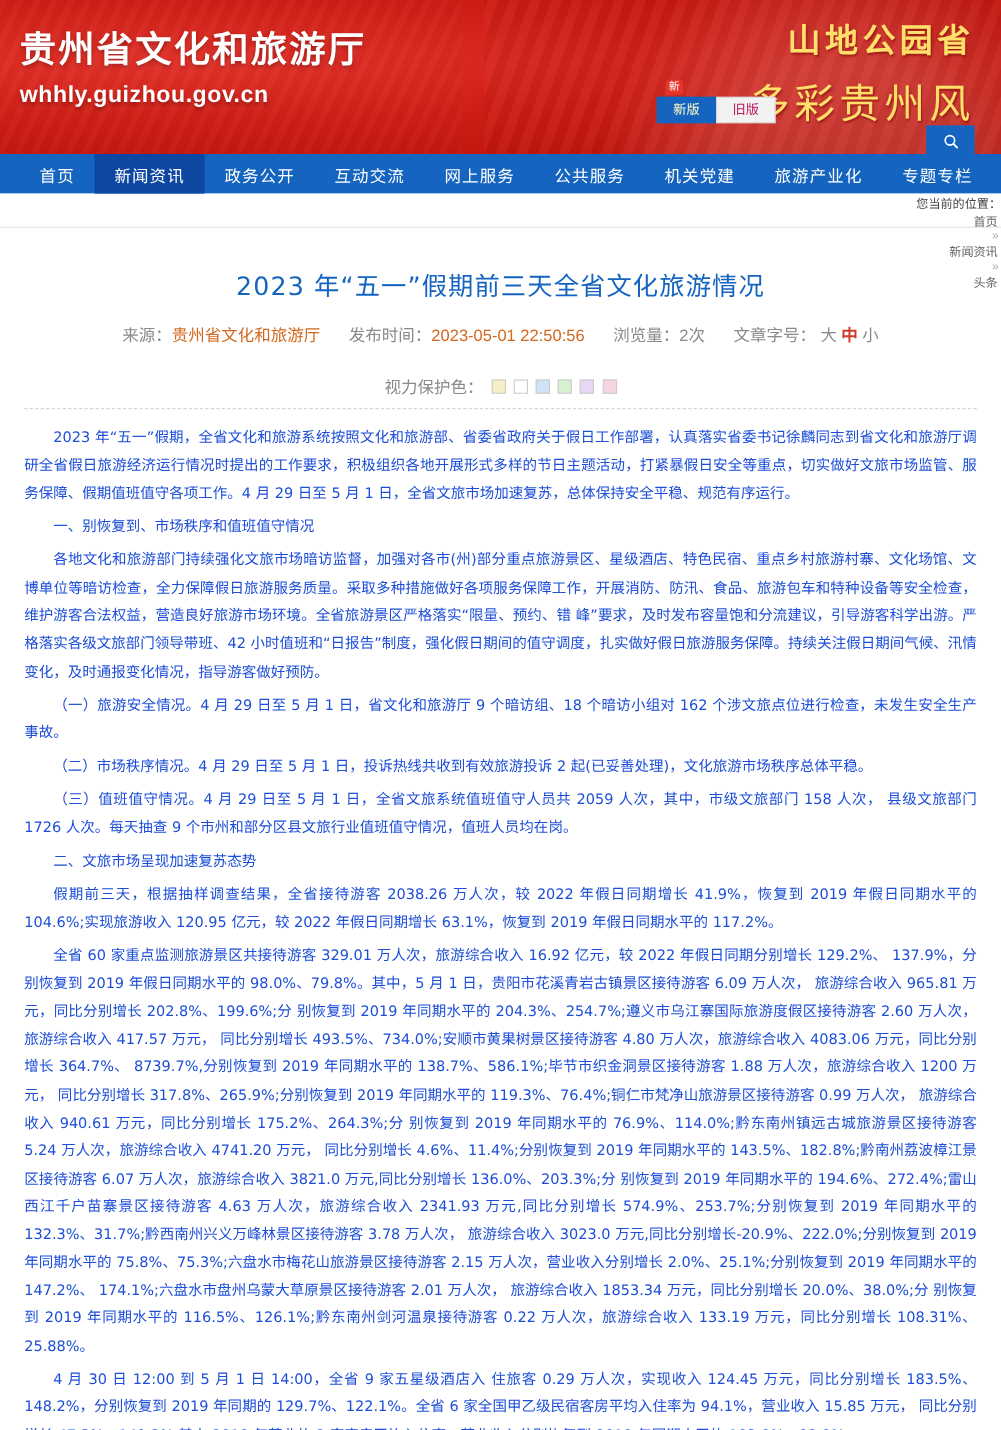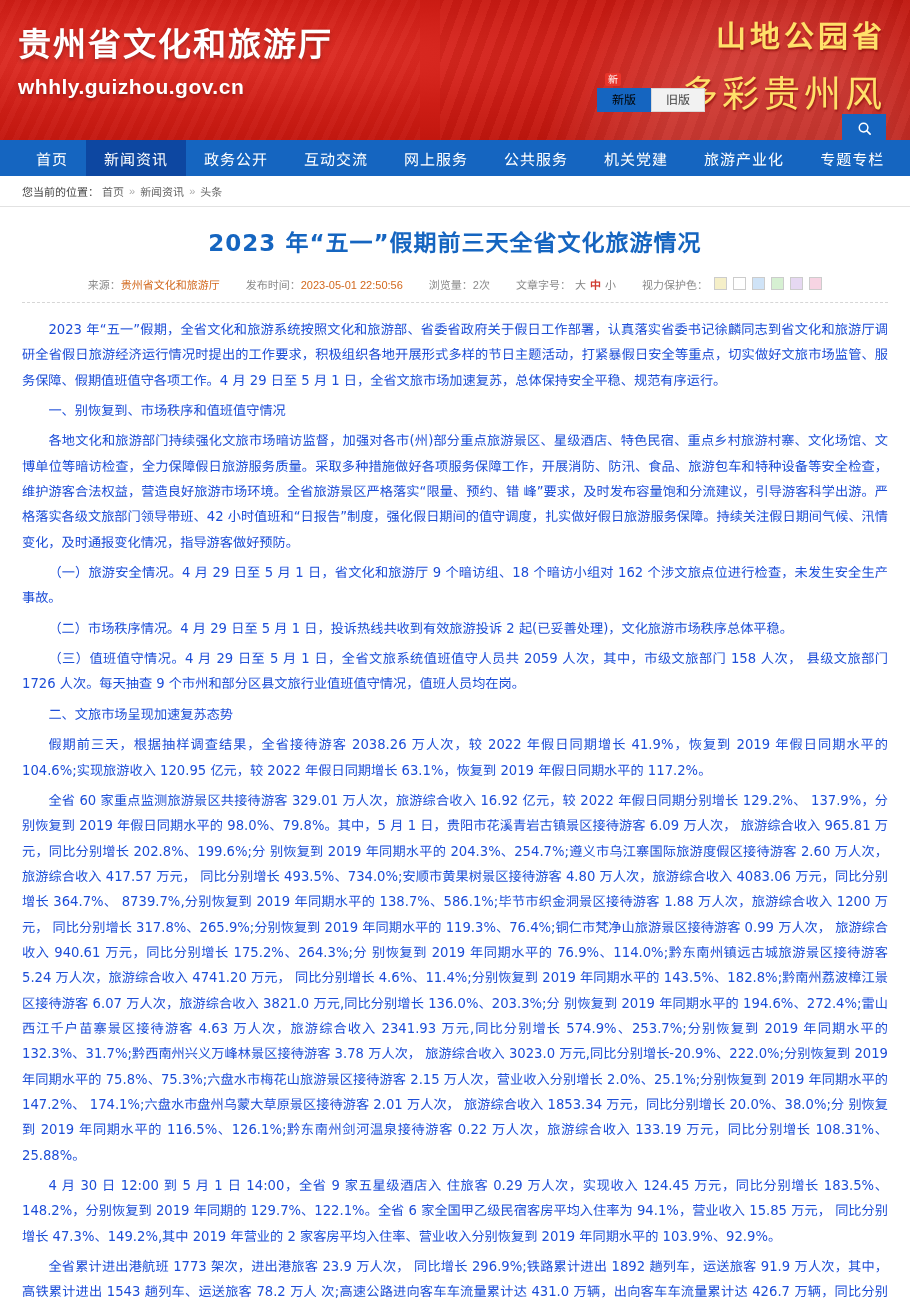--- a/index.html
+++ b/index.html
@@ -61,22 +61,22 @@
 
   .verbox{position:absolute;right:205px;top:88px;display:flex;z-index:5;}
   .verbox .new-flag{
     position:absolute;top:-15px;left:8px;background:#e8342a;color:#fff;
     font-size:10px;padding:1px 3px;border-radius:2px;line-height:1.1;
   }
   .verbtn{
     width:52px;height:22px;line-height:22px;text-align:center;font-size:12px;
     cursor:pointer;
   }
-  .verbtn.active{background:#1565c0;color:#000000;border:1px solid #1565c0;}
-  .verbtn.inactive{background:#f2f2f2;color:#404040;border:1px solid #d9d9d9;}
+  .verbtn.active{background:#1565c0;color:#fef9c3;border:1px solid #1565c0;}
+  .verbtn.inactive{background:#f2f2f2;color:#be185d;border:1px solid #d9d9d9;}
 
   .searchbox{
     position:absolute;right:24px;top:114px;display:flex;z-index:5;
   }
   .searchbox input{
     width:216px;height:26px;border:1px solid #d8d8d8;border-right:none;
     padding:0 8px;font-size:12px;color:#999;background:#fff;outline:none;
     font-family:"Liberation Sans",sans-serif;
   }
   .search-btn{
@@ -91,37 +91,37 @@
   }
   .nav .item{
     padding:0 18px;display:flex;align-items:center;justify-content:center;
     color:#fff;font-size:15px;cursor:pointer;letter-spacing:1px;
     font-family:"DejaVu Sans","Liberation Sans",sans-serif;
   }
   .nav .item.active{background:#0d47a1;}
 
   
   .crumb{
-    height:30px;display:flex;align-items:center;padding-left:22px;
-    font-size:11px;color:#666;border-bottom:1px solid #e2e2e2;background:#fff;
+    height:30px;display:flex;align-items:flex-end;padding-left:22px;
+    font-size:11px;color:#666;border-bottom:1px solid #e2e2e2;background:#fff;flex-direction:column;
   }
   .crumb .lbl{color:#444;}
   .crumb a{color:#666;text-decoration:none;margin:0 3px;cursor:pointer;}
   .crumb .sep{color:#aaa;margin:0 2px;}
 
   
   .article{padding:0 22px 28px 22px;}
   .art-title{
-    text-align:center;color:#1565c0;font-size:23px;font-weight:bold;
-    letter-spacing:1px;margin:17px 0 18px 0;
+    text-align:center;color:#1565c0;font-size:23px;font-weight:normal;
+    letter-spacing:1px;margin:34px 0 18px 0;
     font-family:"DejaVu Sans","Liberation Sans",sans-serif;
   }
   .meta{
     display:flex;align-items:center;justify-content:center;gap:26px;
-    font-size:11px;color:#888;padding-bottom:10px;border-bottom:1px dashed #d6d6d6;
+    font-size:15px;color:#888;padding-bottom:10px;border-bottom:1px dashed #d6d6d6;
     flex-wrap:wrap;
   }
   .meta .grey{color:#8a8a8a;}
   .meta .orange{color:#d2691e;}
   .meta .fs-group{display:flex;align-items:center;gap:4px;}
   .meta .fs-group b{color:#d03a2f;font-weight:bold;}
   .meta .sw{display:inline-block;width:11px;height:11px;margin-left:3px;border:1px solid #ccc;vertical-align:-1px;}
 
   .body-text{padding-top:14px;}
   .body-text p{

